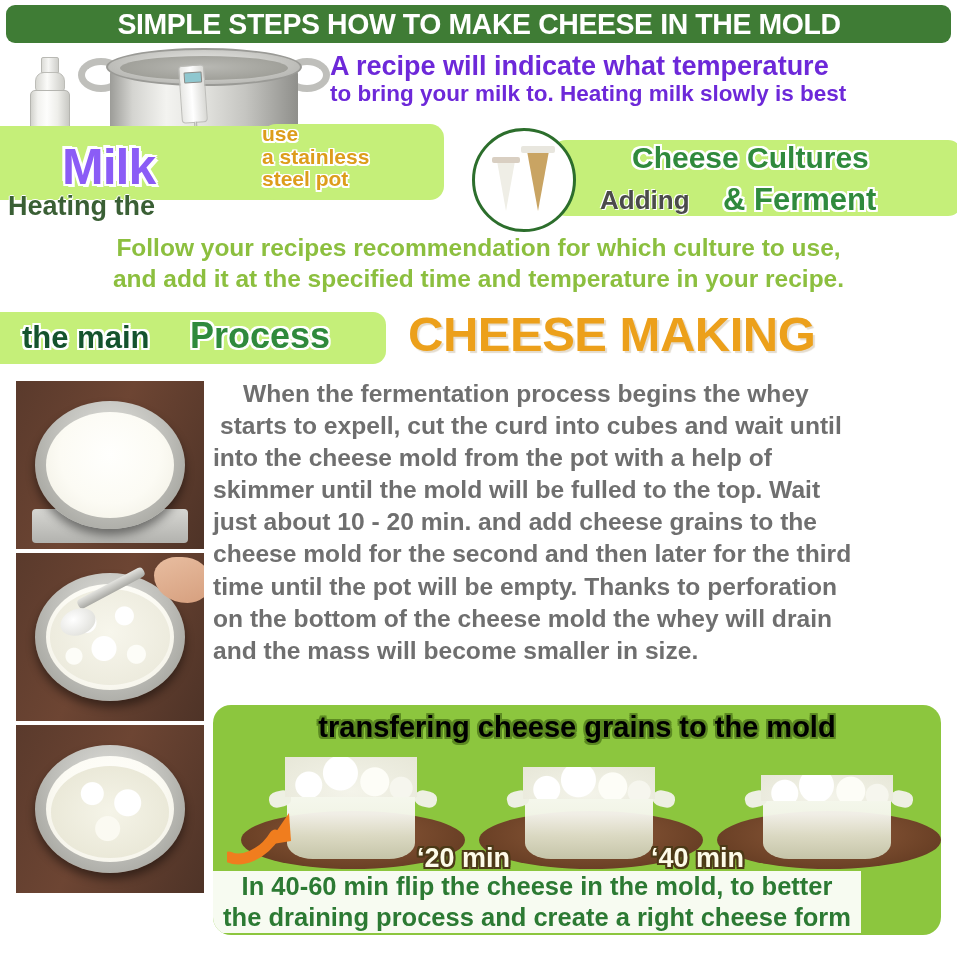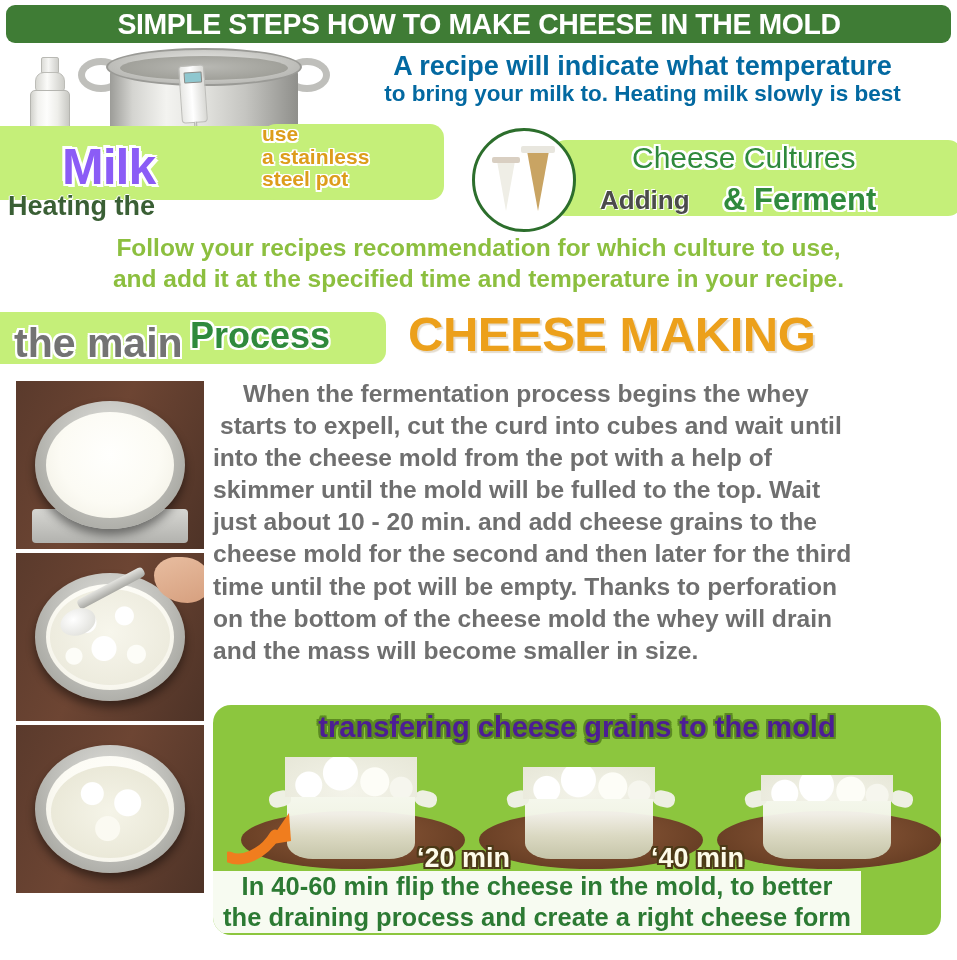--- a/index.html
+++ b/index.html
@@ -131,22 +131,21 @@
     position: absolute; left: 11px; top: 56px;
     width: 3px; height: 24px;
     background: linear-gradient(90deg,#a9a9a5,#dadad6,#a0a09c);
   }
 
   
   .recipe-text {
     position: absolute;
     left: 330px; top: 52px;
     width: 625px;
-    text-align: center;
-    color: #0369a1;
+    color: #6d28d9;
     font-weight: bold;
     line-height: 1.06;
   }
   .recipe-line1 { font-size: 27px; white-space: nowrap; }
   .recipe-line2 { font-size: 22.5px; white-space: nowrap; margin-top: 1px; }
 
   
   .pill-milk {
     position: absolute;
     left: -14px; top: 126px;
@@ -248,21 +247,21 @@
     position: absolute;
     left: 552px; top: 140px;
     width: 410px; height: 76px;
     background: #c5ef79;
     border-radius: 14px;
   }
   .label-cultures {
     position: absolute;
     left: 632px; top: 141px;
     font-size: 30px;
-    font-weight: normal;
+    font-weight: bold;
     color: #2f8a3c;
     z-index: 4;
     text-shadow:
       2px 0 0 #fff, -2px 0 0 #fff, 0 2px 0 #fff, 0 -2px 0 #fff,
       2px 2px 0 #fff, -2px 2px 0 #fff, 2px -2px 0 #fff, -2px -2px 0 #fff;
   }
   .label-adding {
     position: absolute;
     left: 570px; top: 185px;
     font-size: 26px;
@@ -300,24 +299,24 @@
   
   .pill-process {
     position: absolute;
     left: -12px; top: 312px;
     width: 398px; height: 52px;
     background: #c5ef79;
     border-radius: 13px;
   }
   .label-themain {
     position: absolute;
-    left: 14px; top: 320px;
-    font-size: 41px;
-    font-weight: bold;
-    color: #737373;
+    left: 22px; top: 320px;
+    font-size: 31px;
+    font-weight: bold;
+    color: #14532d;
     z-index: 4;
     text-shadow:
       2px 0 0 #fff, -2px 0 0 #fff, 0 2px 0 #fff, 0 -2px 0 #fff,
       2px 2px 0 #fff, -2px 2px 0 #fff, 2px -2px 0 #fff, -2px -2px 0 #fff;
   }
   .label-processword {
     position: absolute;
     left: 190px; top: 315px;
     font-size: 36px;
     font-weight: bold;
@@ -454,21 +453,21 @@
     border-radius: 18px;
     overflow: hidden;
   }
   .panel-title {
     position: absolute;
     left: 0; top: 6px;
     width: 728px;
     text-align: center;
     font-size: 29px;
     font-weight: bold;
-    color: #4c1d95;
+    color: #000000;
     text-shadow:
       2px 0 0 #5c8a22, -2px 0 0 #5c8a22, 0 2px 0 #5c8a22, 0 -2px 0 #5c8a22,
       2px 2px 0 #5c8a22, -2px 2px 0 #5c8a22, 2px -2px 0 #5c8a22, -2px -2px 0 #5c8a22;
     z-index: 3;
   }
 
   .molds-row {
     position: absolute;
     left: 14px; top: 42px;
     width: 714px; height: 120px;

